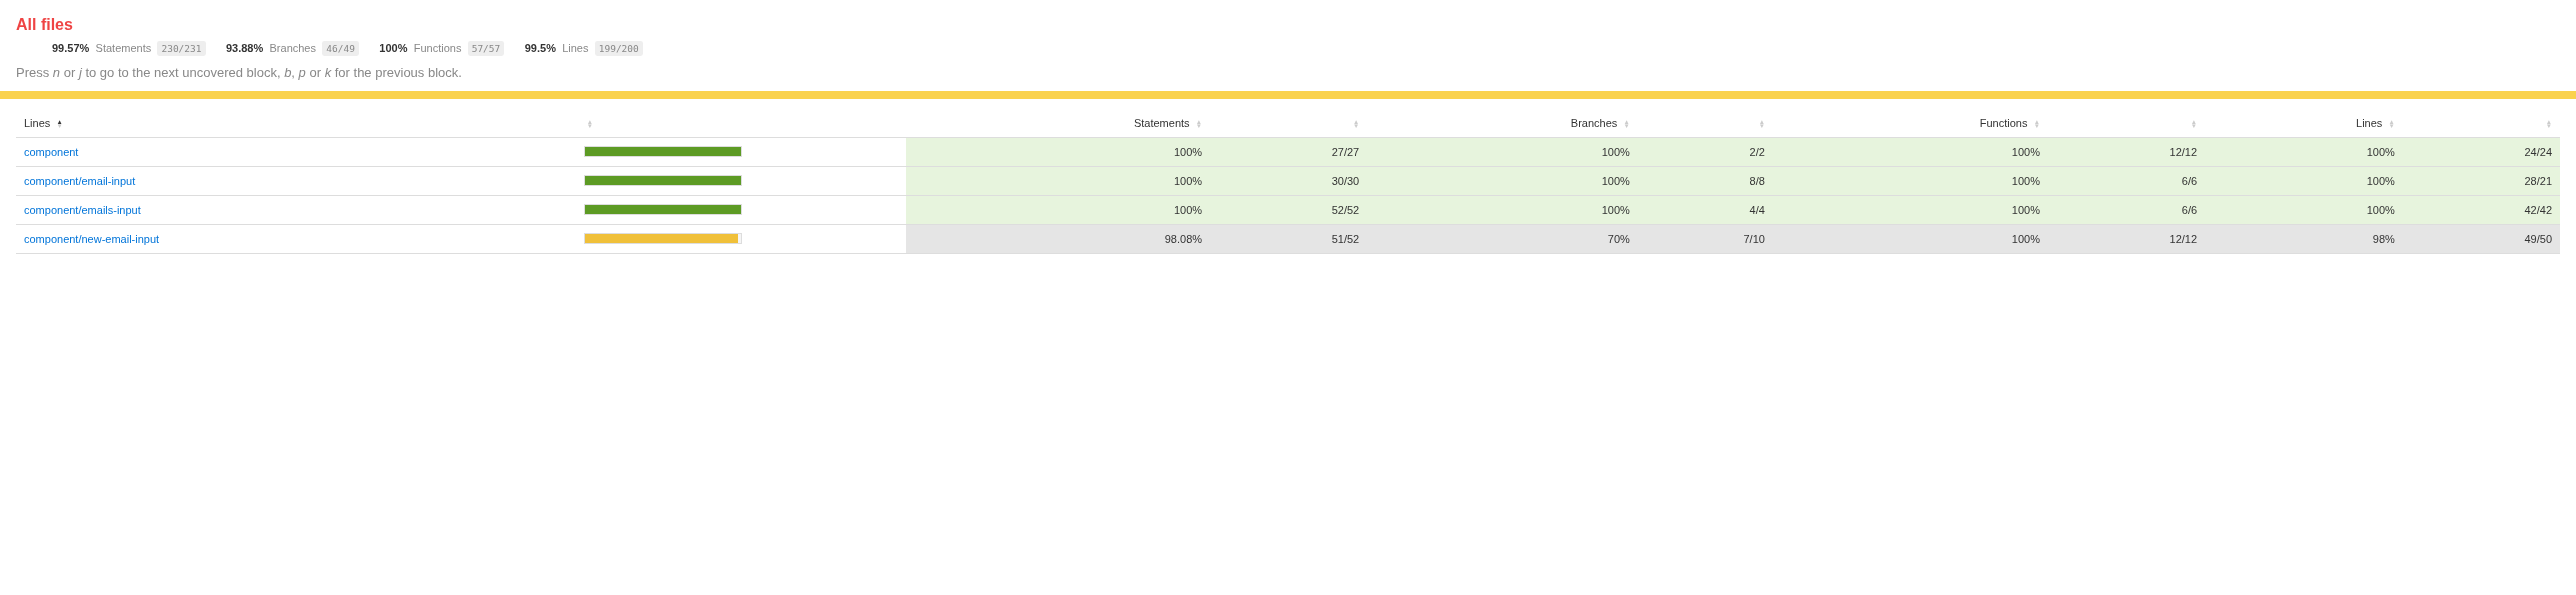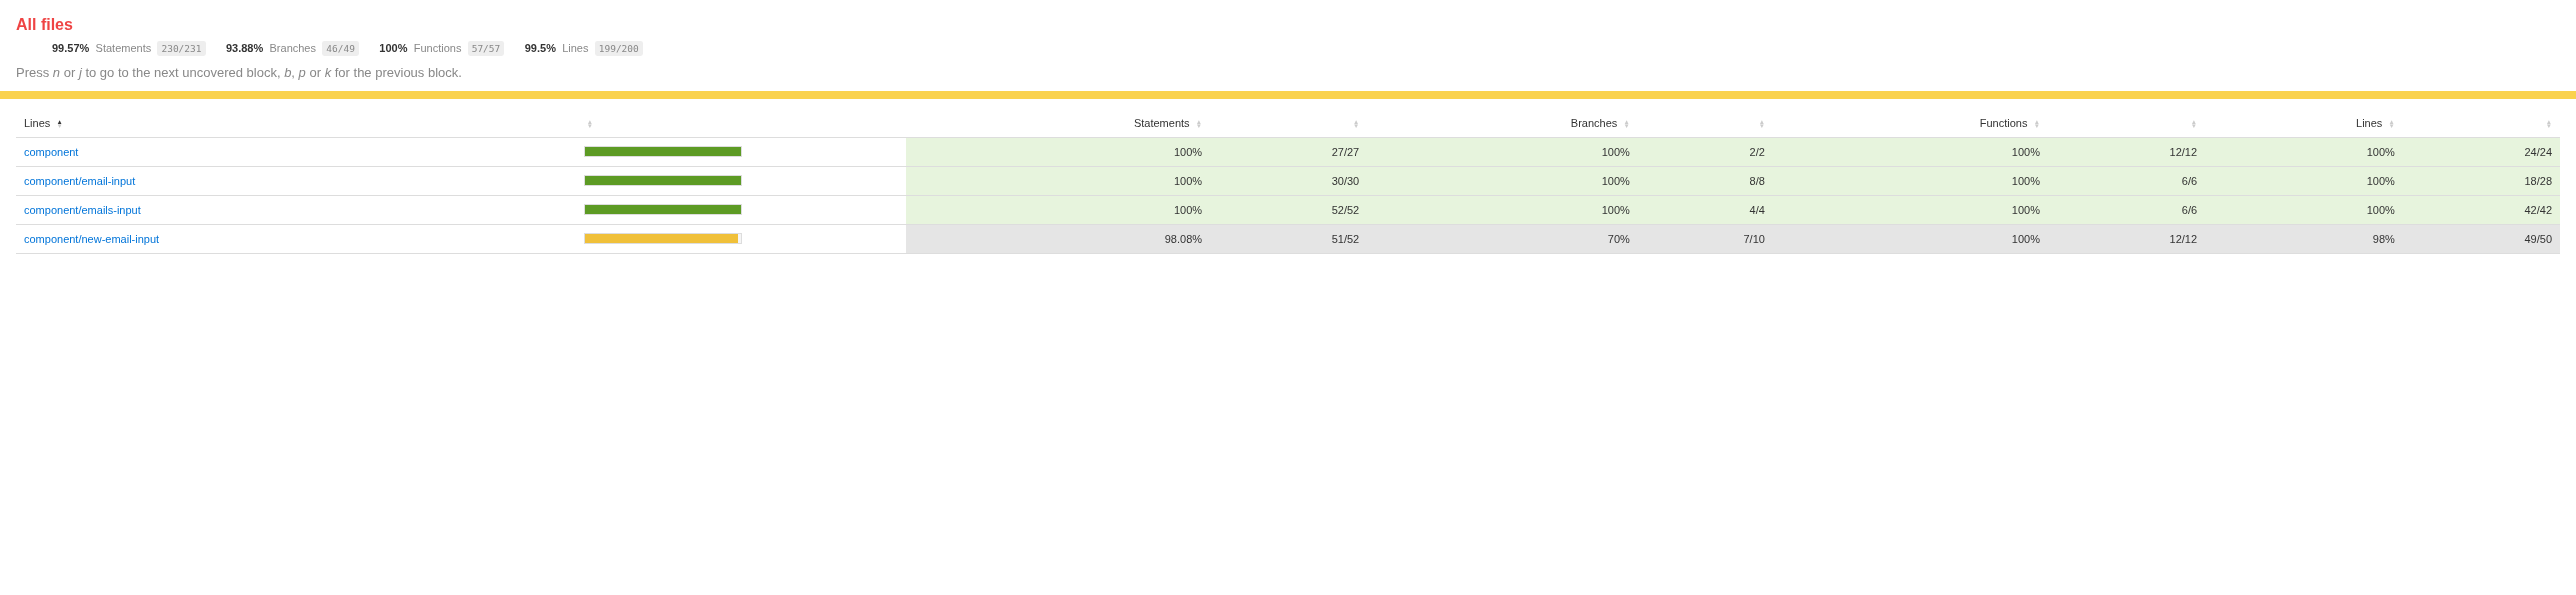--- a/index.html
+++ b/index.html
@@ -239,21 +239,21 @@
             <div class="bar-fill high" style="width: 100%;"></div>
           </div>
         </td>
         <td class="num">100%</td>
         <td class="num">30/30</td>
         <td class="num">100%</td>
         <td class="num">8/8</td>
         <td class="num">100%</td>
         <td class="num">6/6</td>
         <td class="num">100%</td>
-        <td class="num">18/28</td>
+        <td class="num">28/21</td>
       </tr>
       <tr class="high">
         <td class="file"><a href="#">component/emails-input</a></td>
         <td class="bar-cell">
           <div class="bar">
             <div class="bar-fill high" style="width: 100%;"></div>
           </div>
         </td>
         <td class="num">100%</td>
         <td class="num">52/52</td>

